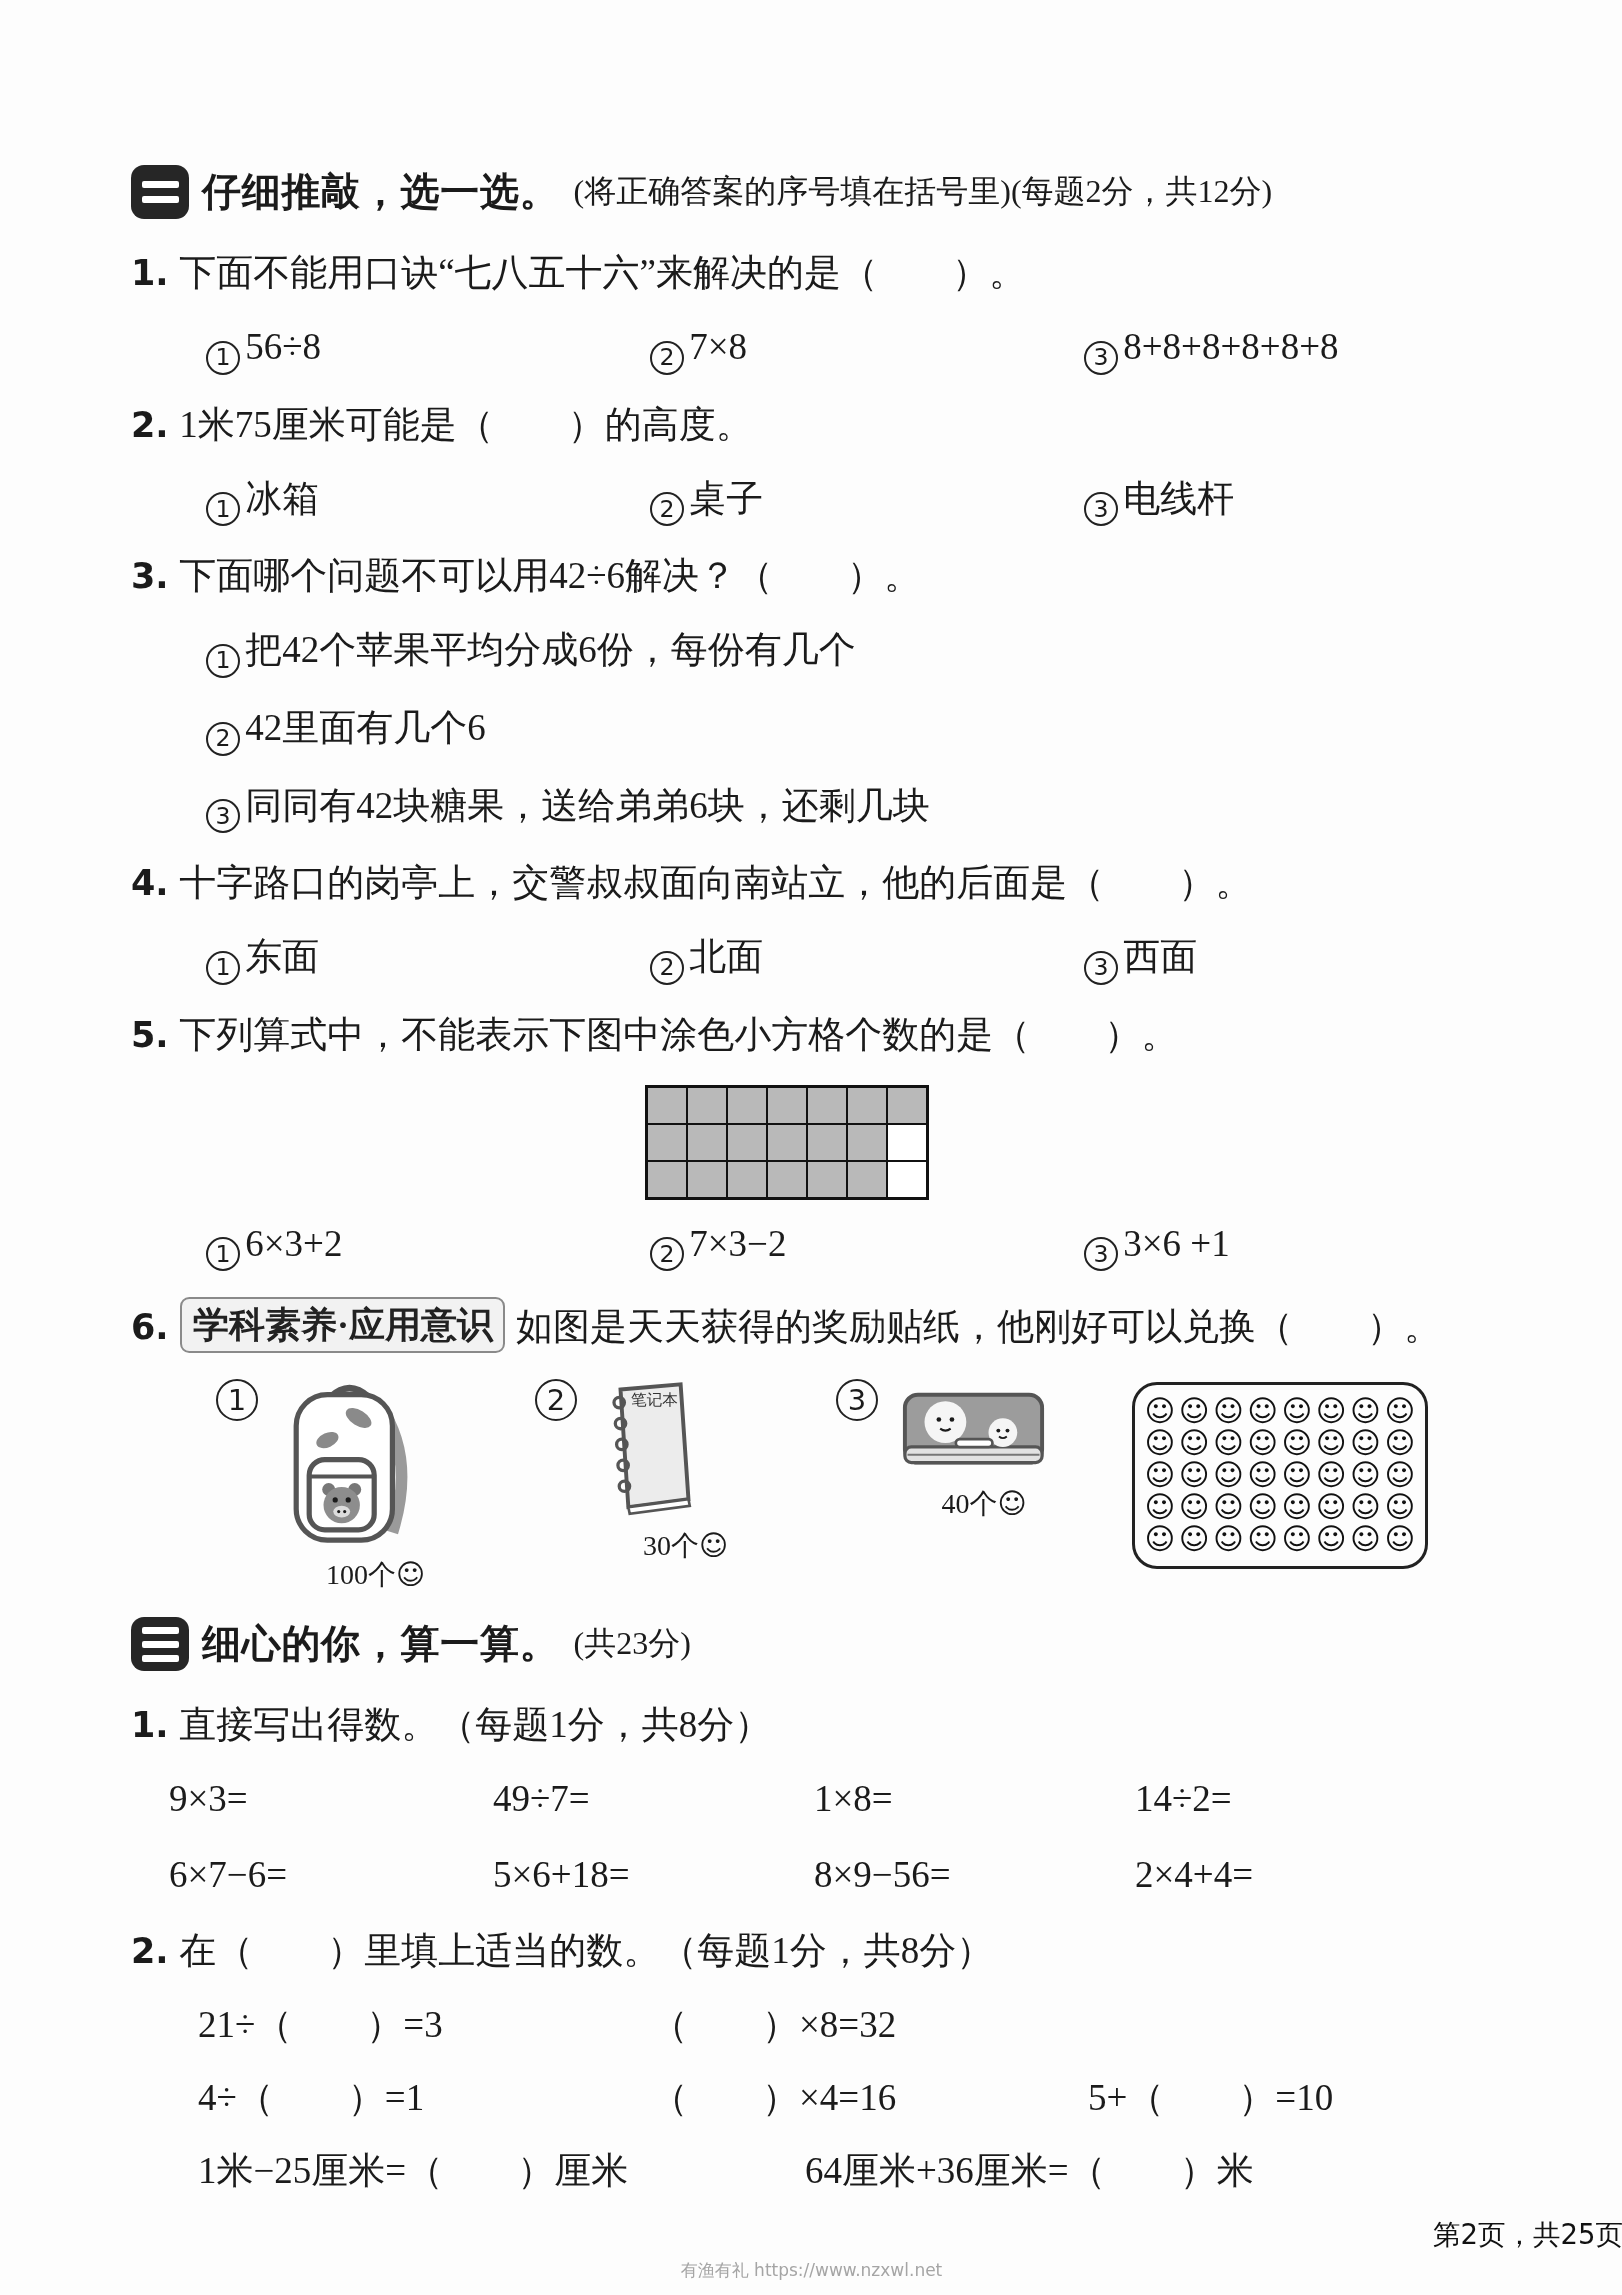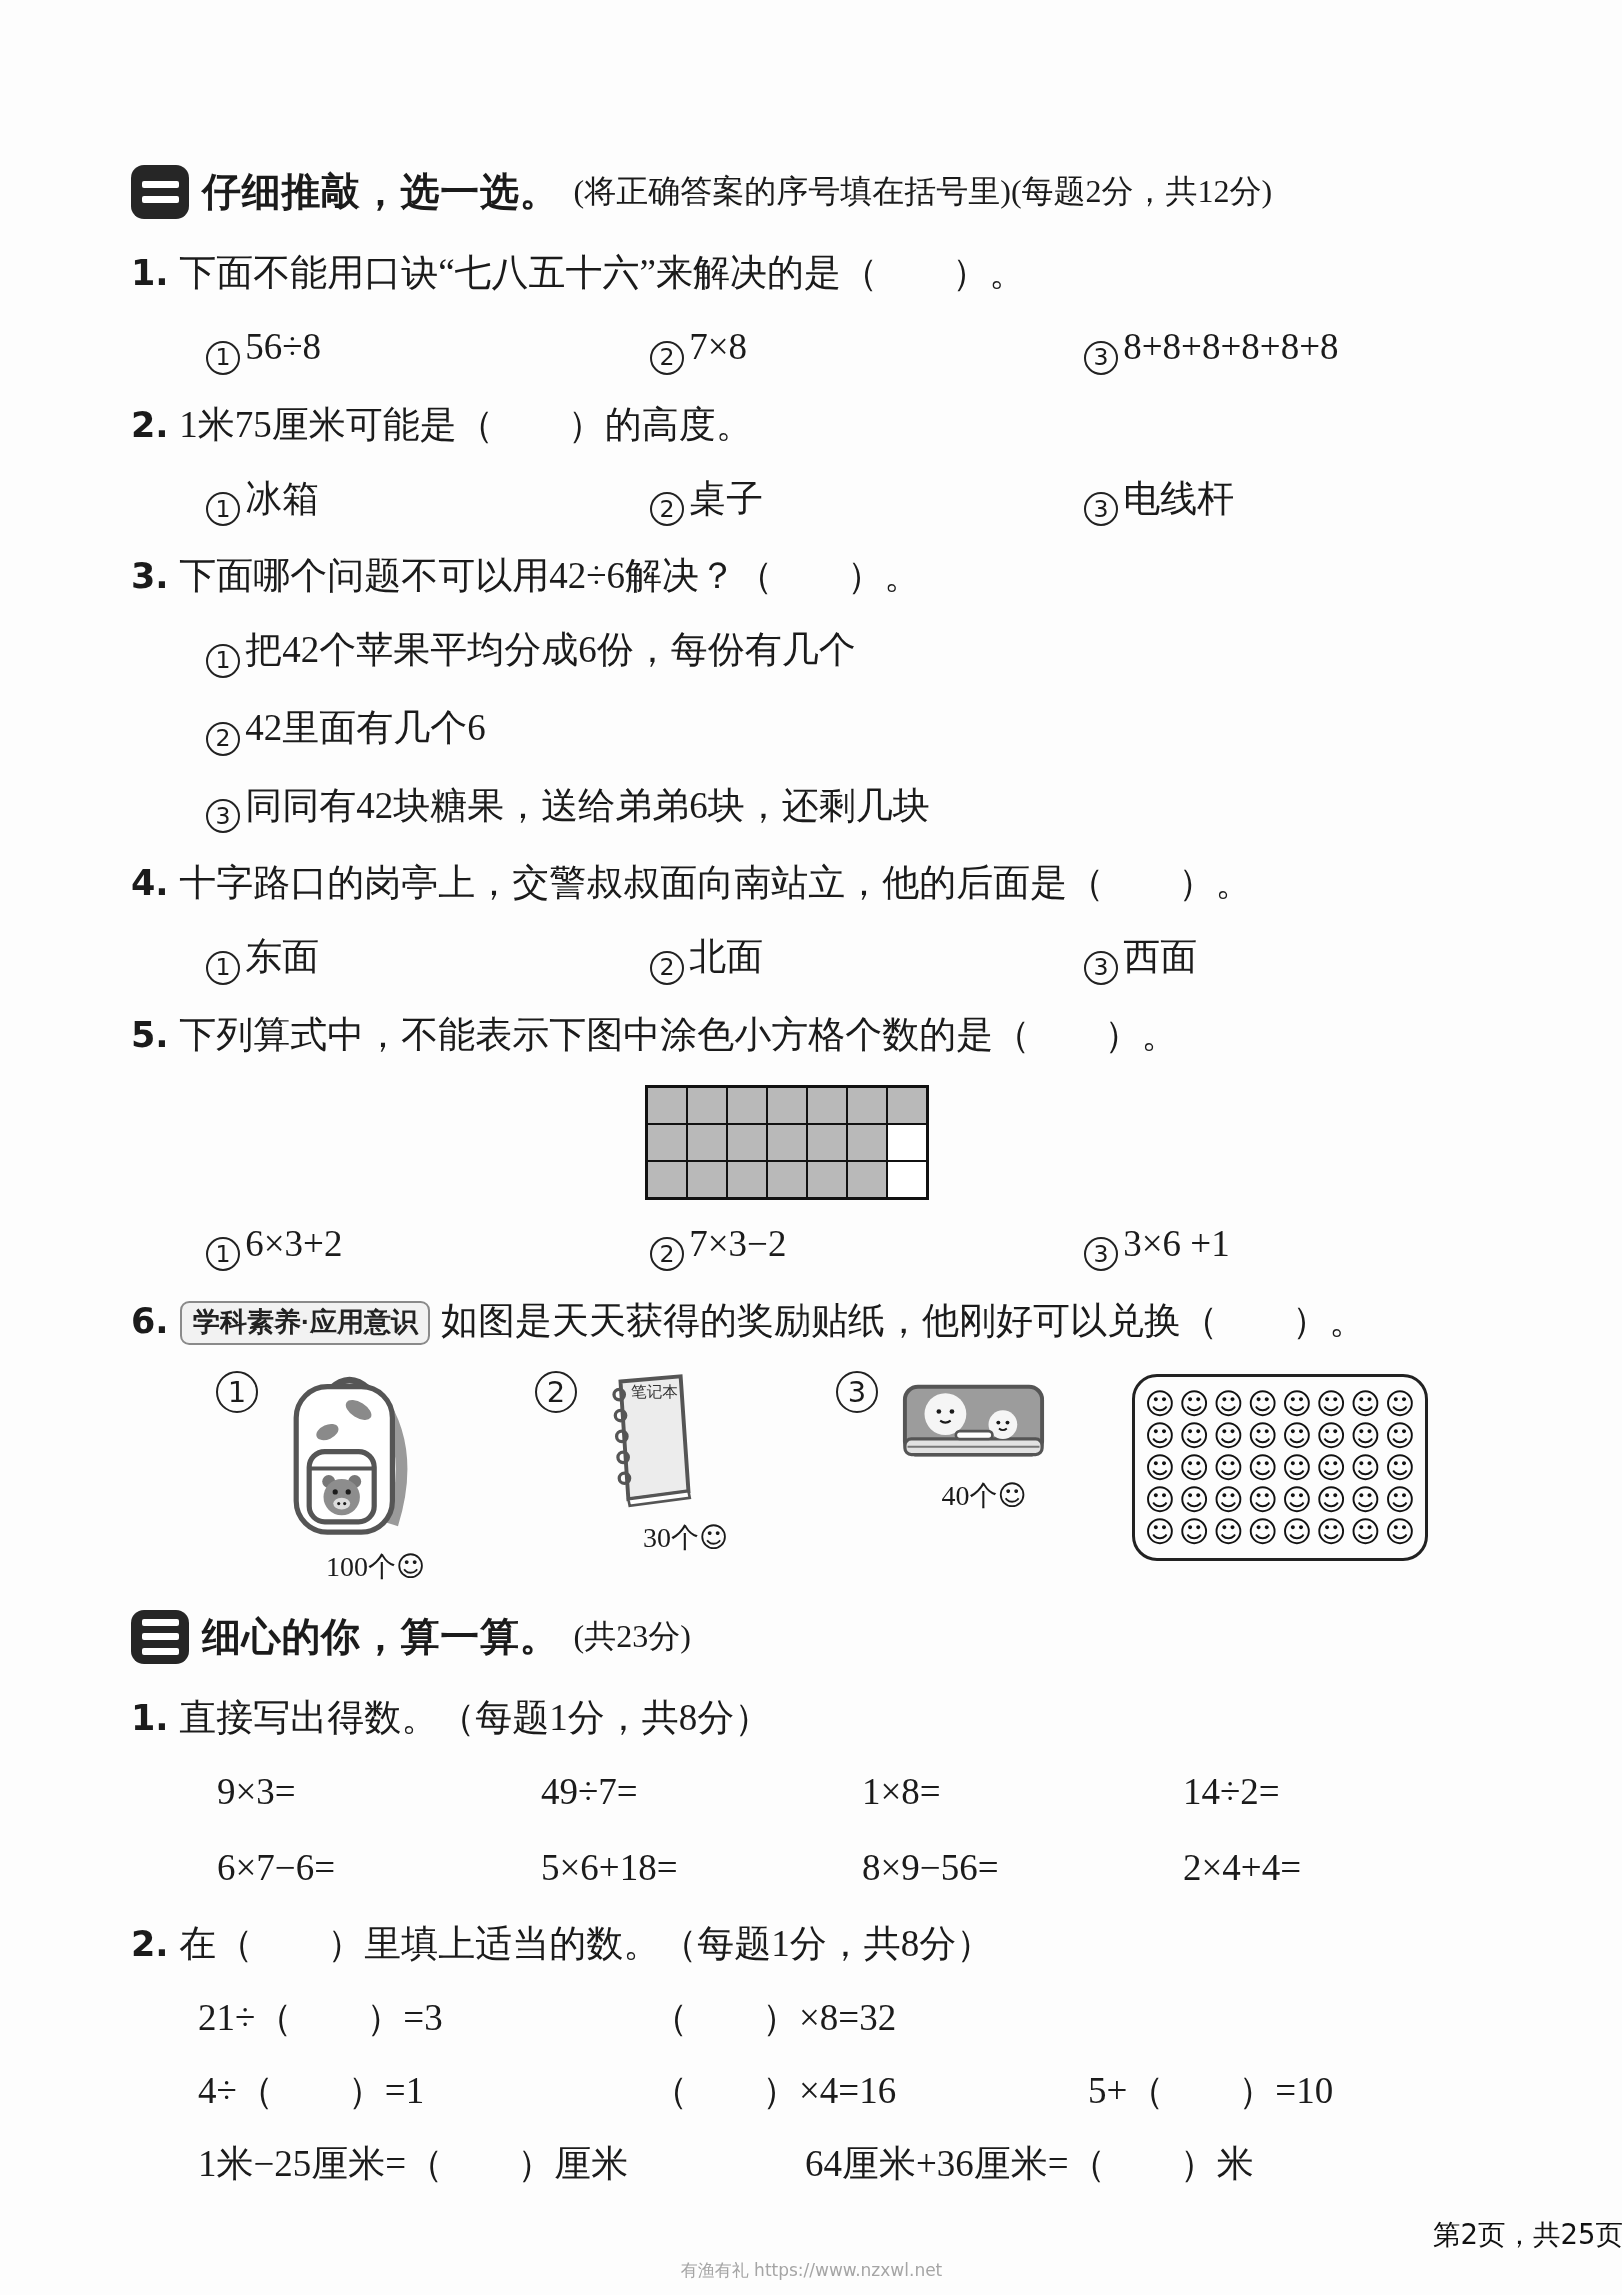--- a/index.html
+++ b/index.html
@@ -37,37 +37,37 @@
   }
   .circ.lg { width:42px; height:42px; font-size:29px; }
 
   
   .grid7 { display:grid; grid-template-columns:repeat(7,40px); width:max-content; border:2px solid #111; margin:18.3px 0 19.6px 514px; }
   .gcell { width:40px; height:37px; border:1.3px solid #111; }
 
   
   .badge {
     display:inline-block; border:2px solid #8a8a8a; background:#f2f2f2; border-radius:9.2px;
-    font-family:Liberation Sans, sans-serif; font-weight:bold;
-    font-size:27px; line-height:1.25; padding:3.3px 10.5px; margin:0 10.5px 0 1.3px; vertical-align:2.6px; color:#222;
+    font-family:Liberation Serif, serif; font-weight:bold;
+    font-size:36px; line-height:1.25; padding:3.3px 10.5px; margin:0 10.5px 0 1.3px; vertical-align:2.6px; color:#222;
   }
   .rewards { display:flex; align-items:flex-start; margin:19.6px 0 23.6px 85px; }
   .reward { display:flex; flex-direction:column; }
   .reward .top { display:flex; align-items:flex-start; gap:14.4px; }
   .reward .label { font-size:28px; margin-top:7.9px; text-align:center; }
   .smiley-glyph { font-family:"DejaVu Sans",sans-serif; }
   .sheet {
     width:296px; border:3.3px solid #222; border-radius:25px; padding:10.5px 7.9px;
     display:grid; grid-template-columns:repeat(8,1fr); justify-items:center; align-items:center;
     font-family:"DejaVu Sans",sans-serif; font-size:29.4px; line-height:32px; color:#111;
     margin-top:2.6px;
   }
 
   
-  .calc-row { display:grid; grid-template-columns:324px 321px 321px 1fr; margin-left:86px; font-size:37px; line-height:47px; margin-bottom:29px; }
+  .calc-row { display:grid; grid-template-columns:324px 321px 321px 1fr; margin-left:38px; font-size:37px; line-height:47px; margin-bottom:29px; }
   .fill-row { display:grid; grid-template-columns:445px 429px 1fr; margin-left:67px; font-size:37px; line-height:47px; margin-bottom:26px;gap:8px; }
   .fill-row.two { grid-template-columns:599px 1fr; }
 
   
   .footer { position:absolute; left:0; right:0; top:2217px; text-align:right; font-size:27.5px; font-family:"DejaVu Sans","Liberation Sans",sans-serif; color:#111; }
   .watermark { position:absolute; left:0; right:0; top:2259px; text-align:center; font-size:17px; color:#a5a5a5; font-family:"DejaVu Sans","Liberation Sans",sans-serif; }
 </style>
 </head>
 <body>
 

